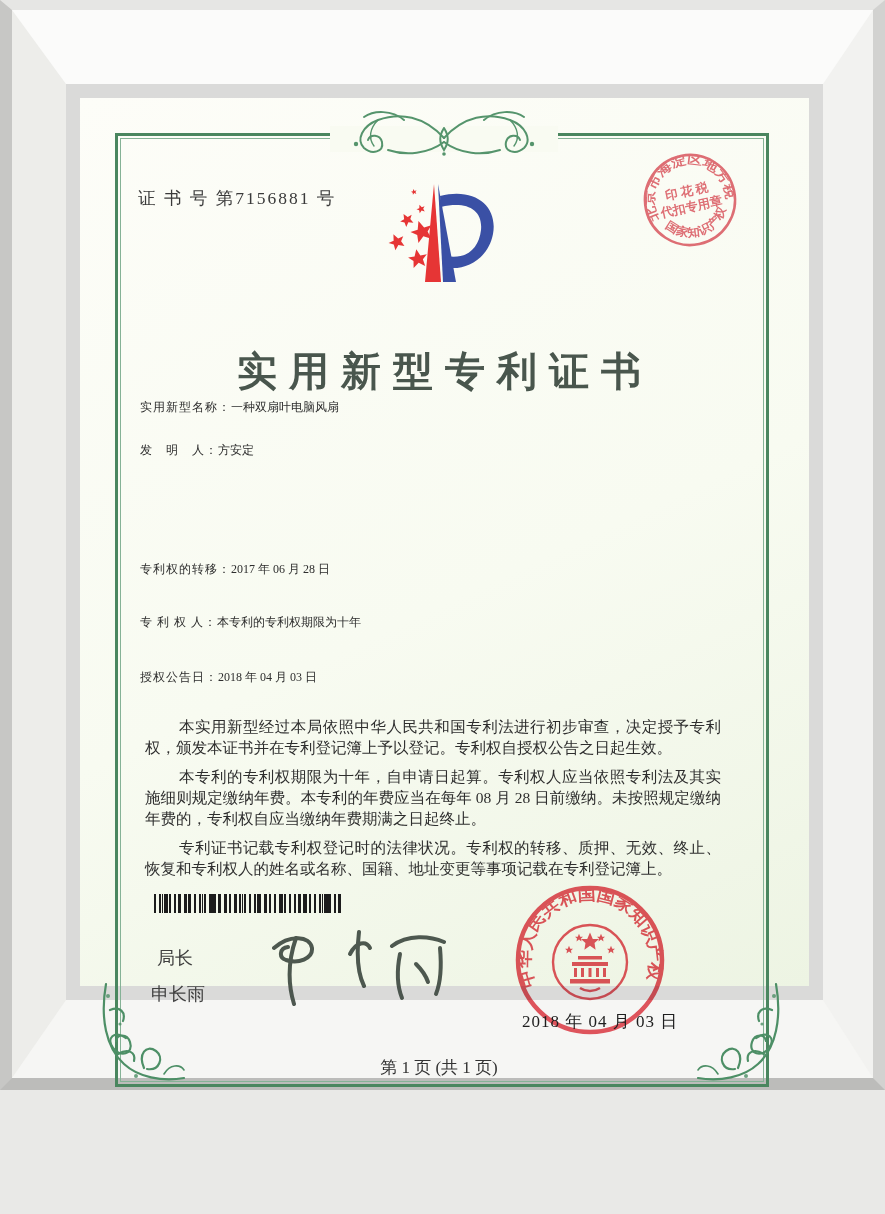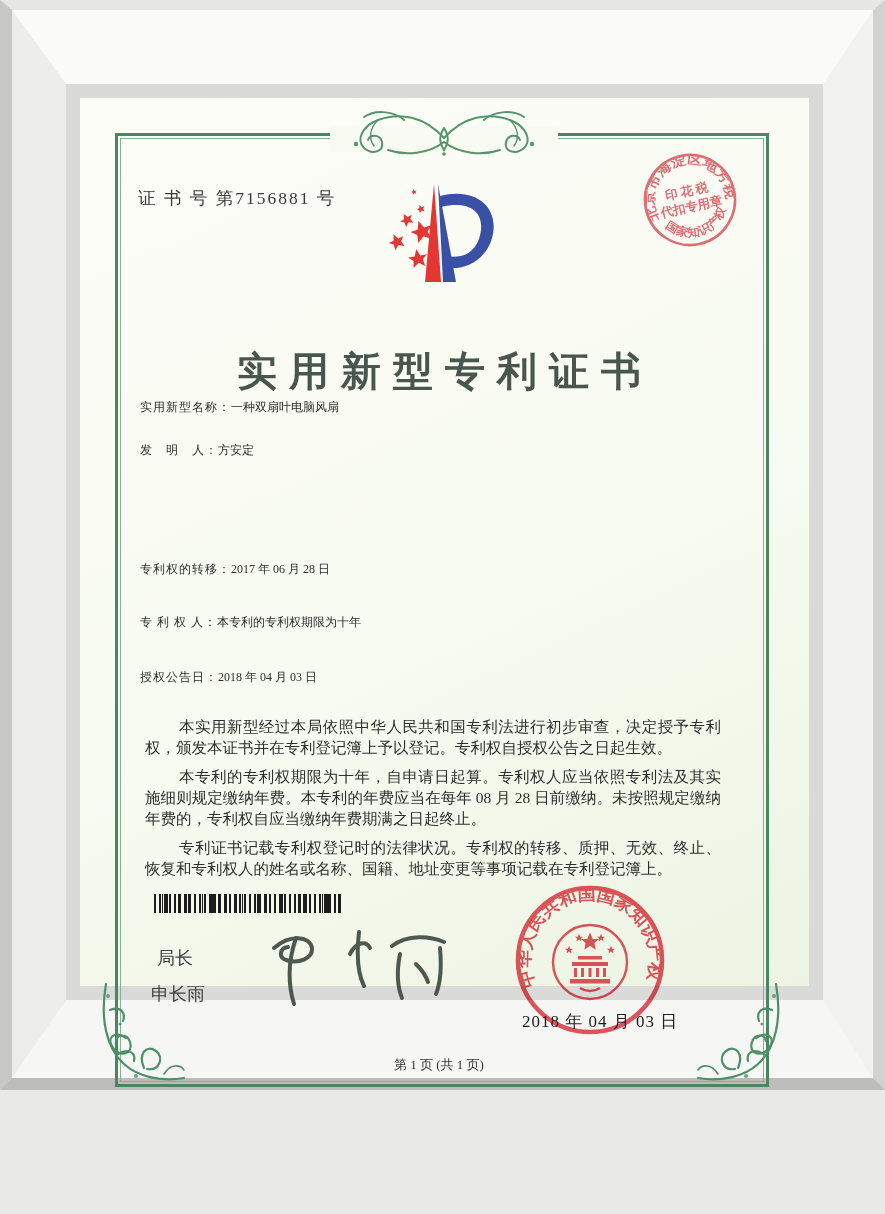--- a/index.html
+++ b/index.html
@@ -47,21 +47,21 @@
 
   .signer-title{position:absolute;left:77px;top:848px;font-size:18px;color:#3f3f3f;font-weight:500;
       font-family:"Liberation Sans","DejaVu Sans",sans-serif;}
   .signer-name{position:absolute;left:71px;top:884px;font-size:18px;color:#3f3f3f;font-weight:500;
       font-family:"Liberation Sans","DejaVu Sans",sans-serif;}
   .signature{position:absolute;left:178px;top:818px;}
 
   .seal{position:absolute;left:430px;top:782px;opacity:.93;mix-blend-mode:multiply;}
   .seal-date{position:absolute;left:442px;top:912px;font-size:17px;color:#1e1e1e;letter-spacing:1px;z-index:5;}
 
-  .page-footer{position:absolute;left:35px;width:648px;top:958px;text-align:center;font-size:13px;color:#333;}
+  .page-footer{position:absolute;left:35px;width:648px;top:958px;text-align:center;font-size:17px;color:#333;}
 </style>
 </head>
 <body>
 
 <div class="photo">
   <div class="frame-outer">
     <div class="frame-face">
       <div class="mat">
         <div class="paper">
 

